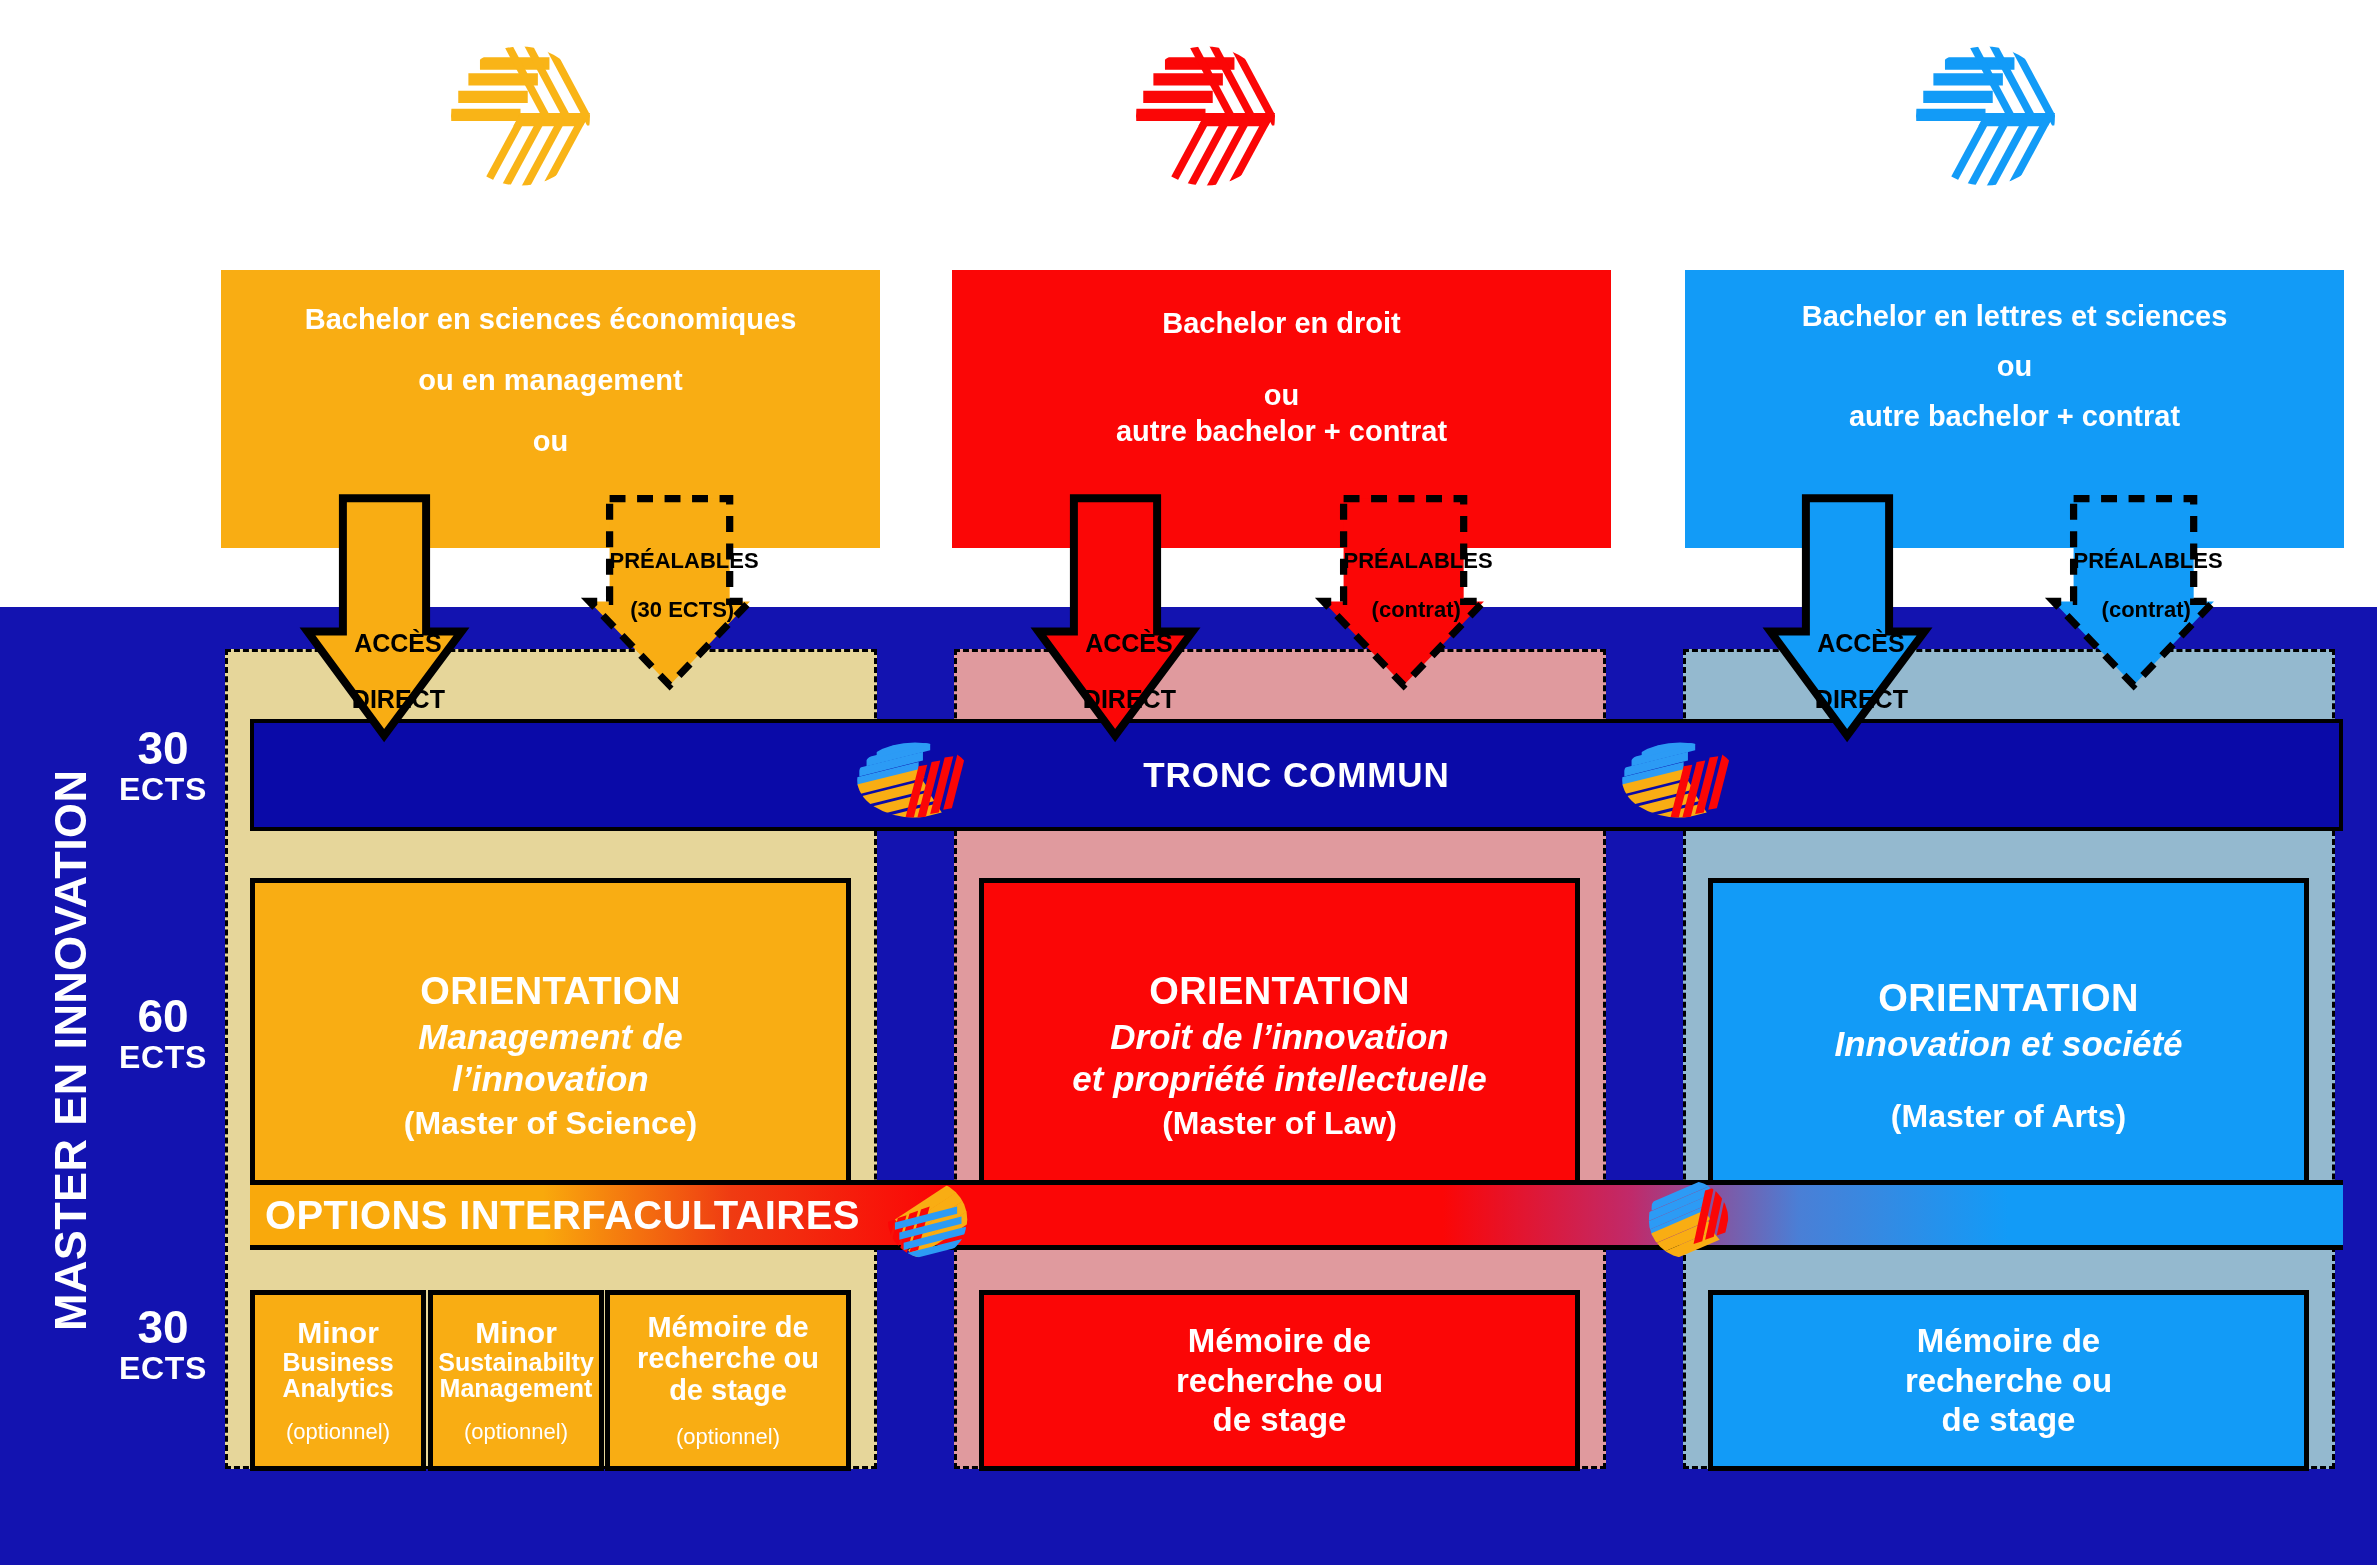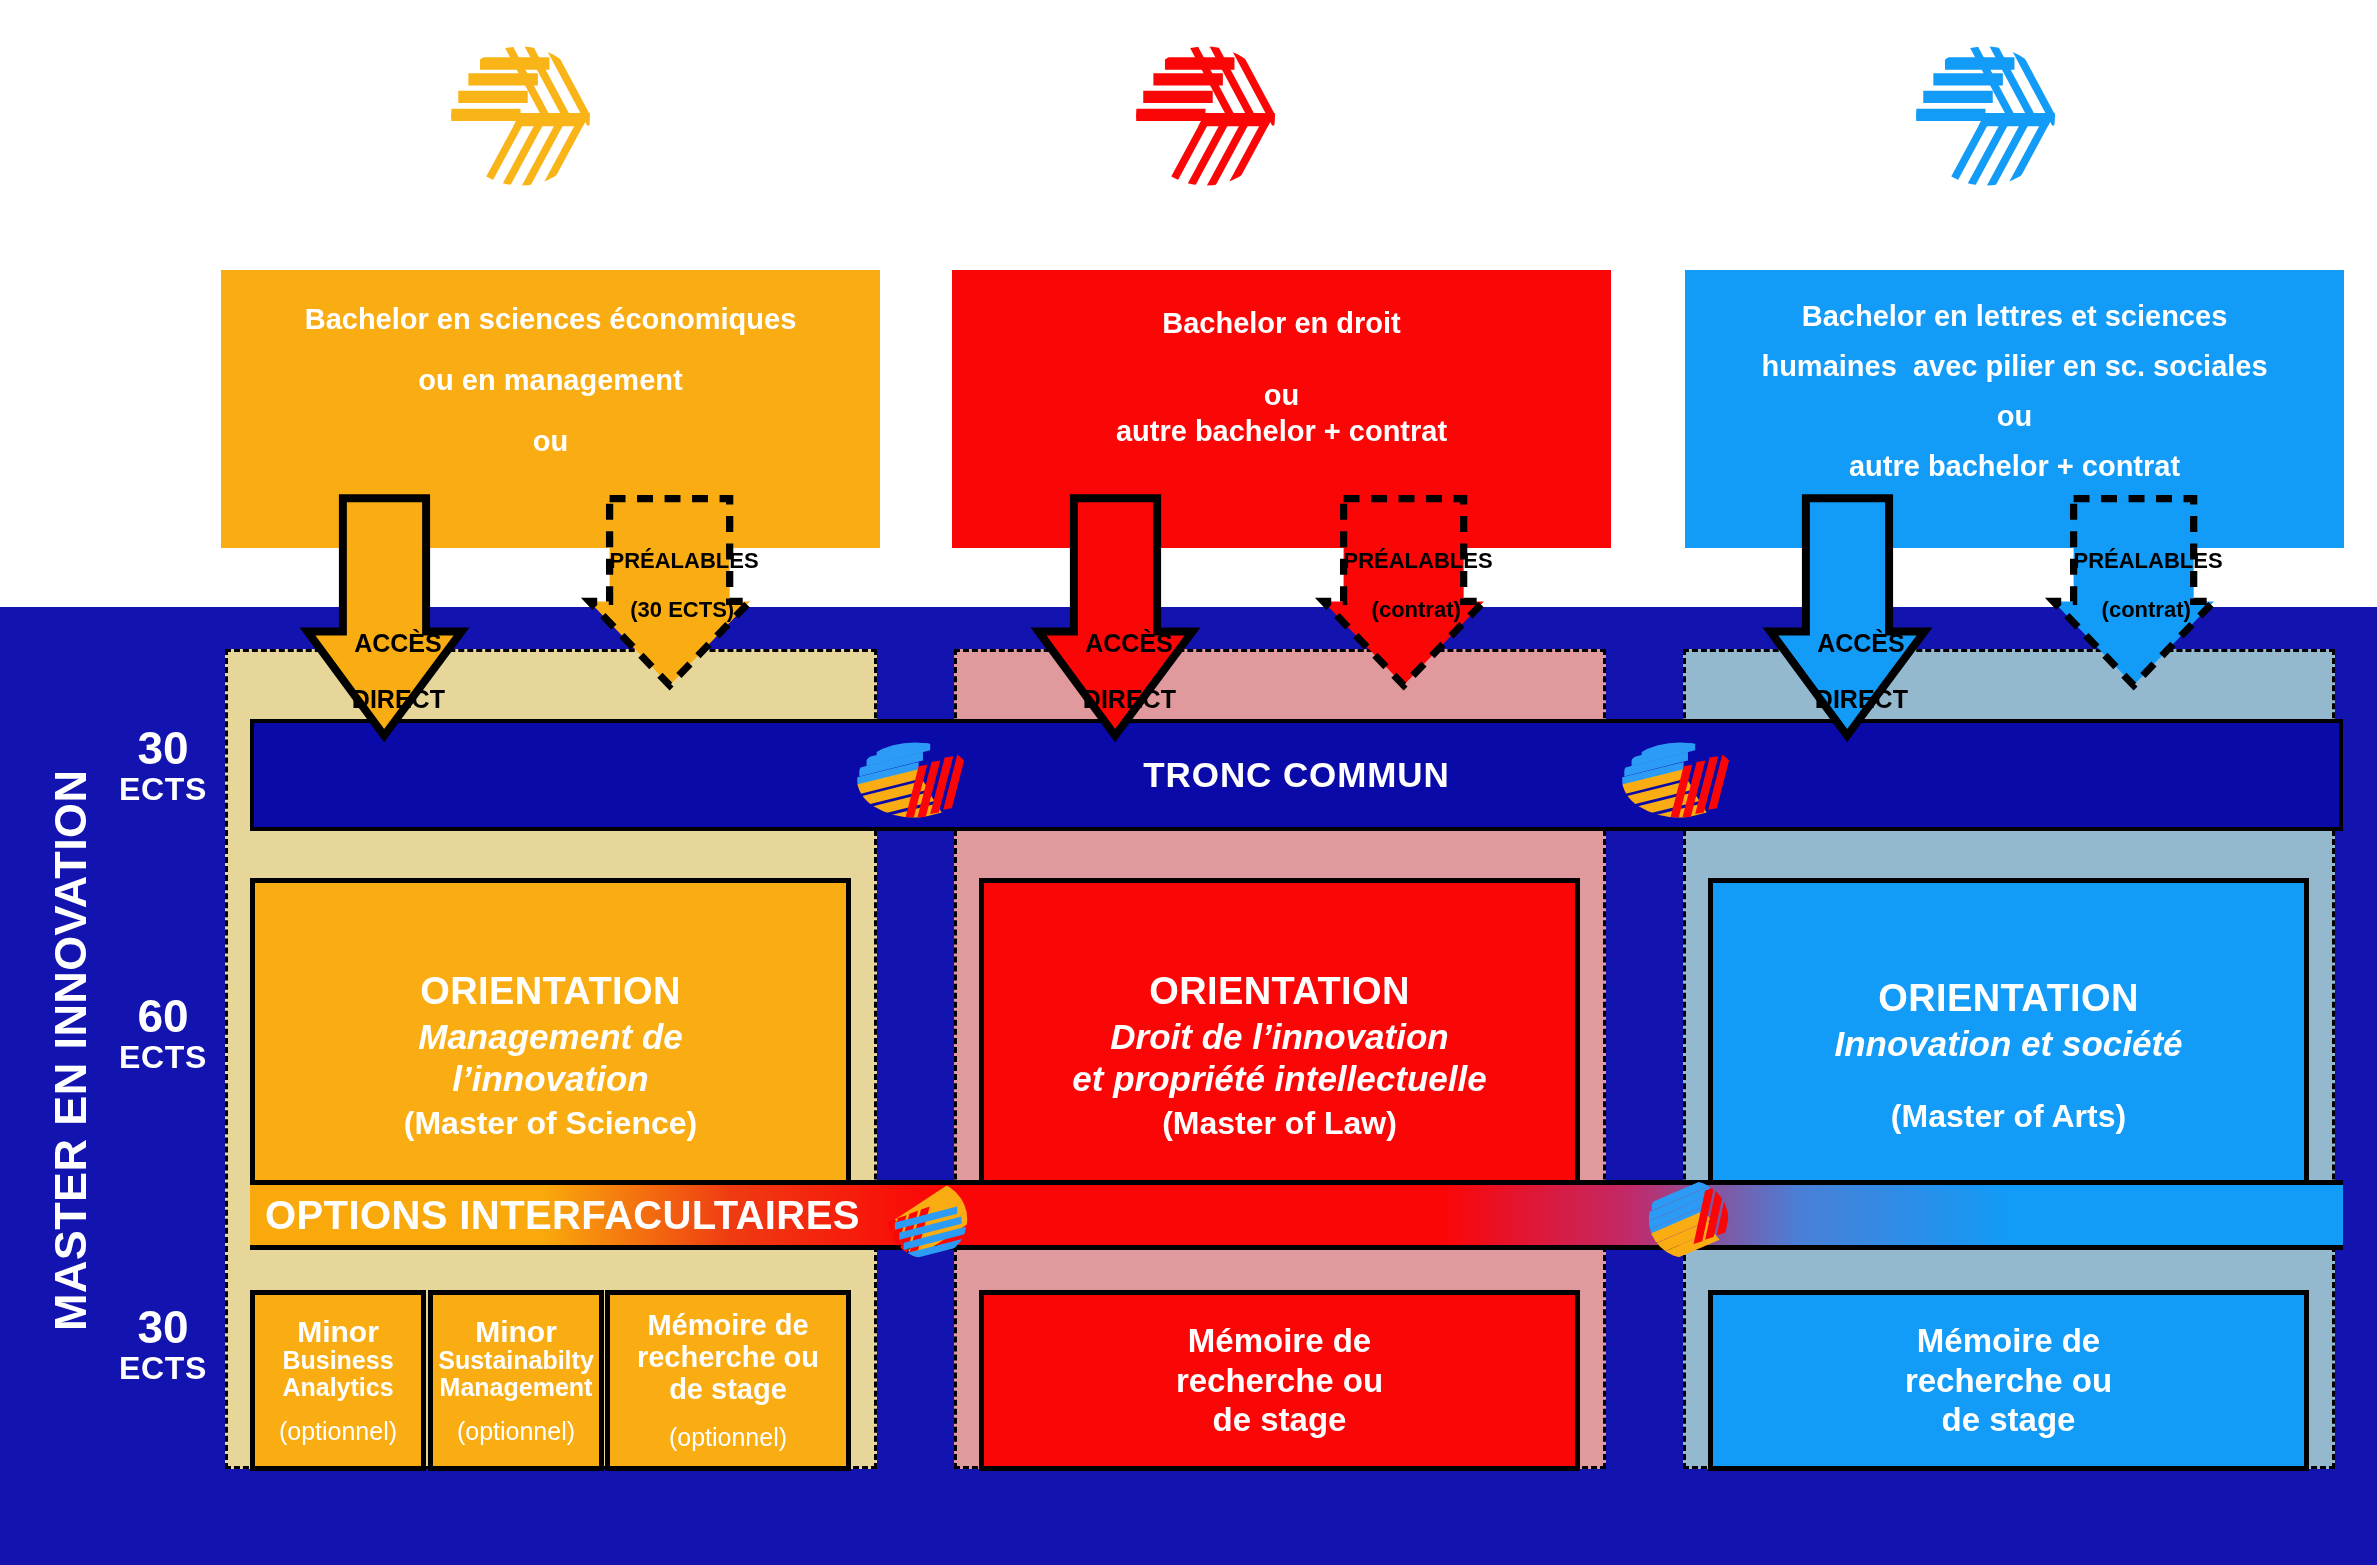--- a/index.html
+++ b/index.html
@@ -96,21 +96,21 @@
     color:#fff; font-weight:bold; font-size:33px; line-height:1.2;
   }
   .minor-box{
     position:absolute; top:1290px; height:181px; border:5px solid #000;
     background:#f9ad13;
     display:flex; flex-direction:column; align-items:center; justify-content:center;
     text-align:center; color:#fff;
   }
   .minor-box .m-t1{ font-size:30px; font-weight:bold; line-height:1.05; }
   .minor-box .m-t2{ font-size:25px; font-weight:bold; line-height:1.06; }
-  .minor-box .m-t3{ font-size:25px; font-weight:normal; line-height:1.1; margin-top:18px;}
+  .minor-box .m-t3{ font-size:22px; font-weight:normal; line-height:1.1; margin-top:18px;}
   .whiteline{ white-space:pre; }
 </style>
 </head>
 <body>
 
 <div class="logo-top" style="left:448px; top:40px;">
   <svg viewBox="0 0 200 210" width="145" height="152" aria-hidden="true">
     <defs>
         <clipPath id="cl-y">
           <circle cx="100" cy="105" r="96"></circle>
@@ -200,21 +200,20 @@
 
 <div class="bachelor-box" id="bach-law" style="left:952px; width:659px; background:#fb0606; padding-top:36px;">
   <span class="ln">Bachelor en droit</span>
   <span class="ln">&nbsp;</span>
   <span class="ln">ou</span>
   <span class="ln">autre bachelor + contrat</span>
 </div>
 
 <div class="bachelor-box" id="bach-hum" style="left:1685px; width:659px; background:#129bf7; padding-top:29px;gap:14px;">
   <span class="ln">Bachelor en lettres et sciences</span>
-  <span class="ln">humaines  avec pilier en sc. sociales</span>
   <span class="ln">ou</span>
   <span class="ln">autre bachelor + contrat</span>
 </div>
 
 <div id="master-panel"></div>
 
 <div class="col-backdrop" style="left:225px;  width:652px; background:#e6d69a;"></div>
 <div class="col-backdrop" style="left:954px; width:652px; background:#e09a9e;"></div>
 <div class="col-backdrop" style="left:1683px; width:652px; background:#94b9cf;"></div>
 

